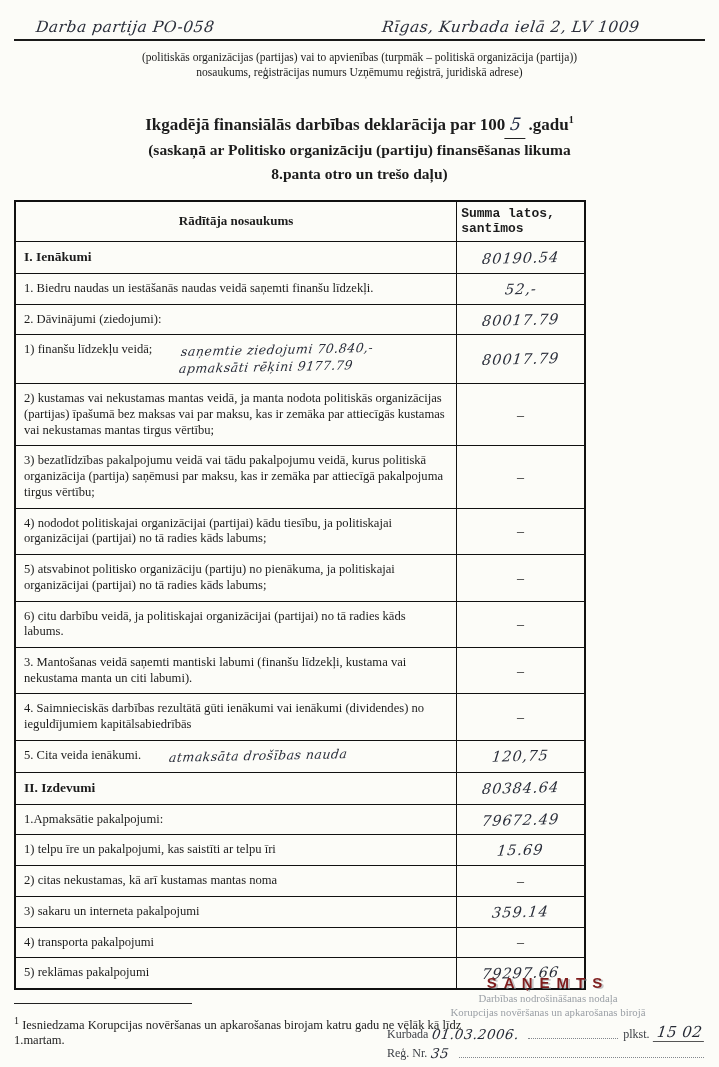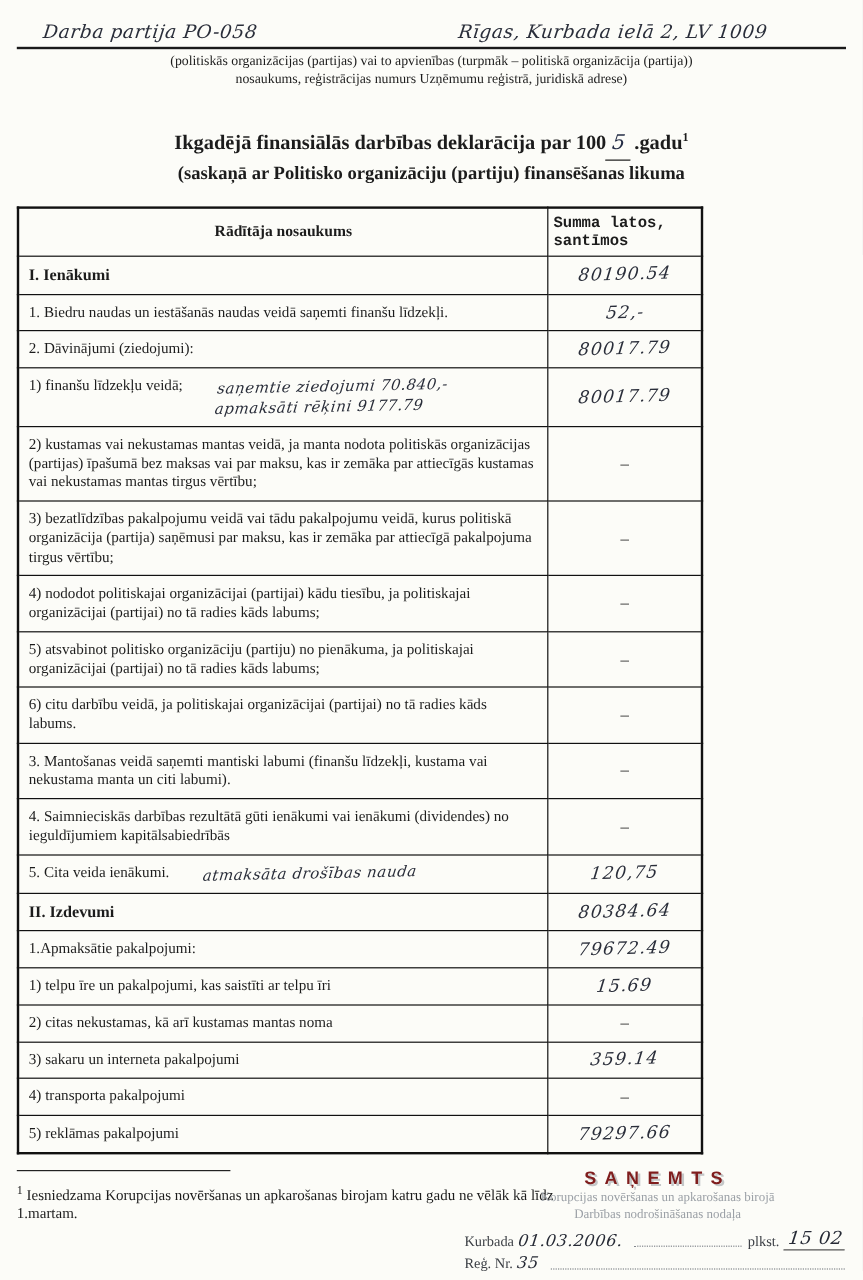--- a/index.html
+++ b/index.html
@@ -31,21 +31,21 @@
     display:flex;justify-content:space-between;align-items:flex-end;
     border-bottom:2px solid #1a1a1a;
     padding:0 66px 3px 22px;
     height:26px;
     font-size:15.5px;
   }
   .caption{
     text-align:center;
     font-size:11.5px;
     line-height:1.3;
-    margin-top:3px;
+    margin-top:9px;
   }
   .title-block{
     text-align:center;
     font-weight:bold;
     margin-top:32px;
     line-height:1.5;
   }
   .title-line{font-size:17px;}
   .subtitle{font-size:15.5px;}
   .year-hw{
@@ -158,20 +158,21 @@
   <div class="caption">
     <div>(politiskās organizācijas (partijas) vai to apvienības (turpmāk – politiskā organizācija (partija))</div>
     <div>nosaukums, reģistrācijas numurs Uzņēmumu reģistrā, juridiskā adrese)</div>
   </div>
 
   <div class="title-block">
     <div class="title-line">
       <span>Ikgadējā finansiālās darbības deklarācija par 100</span><span class="hw year-hw">5</span><span>.gadu</span><sup>1</sup>
     </div>
     <div class="subtitle">(saskaņā ar Politisko organizāciju (partiju) finansēšanas likuma</div>
+    <div class="subtitle">8.panta otro un trešo daļu)</div>
   </div>
 
   <table class="decl-table">
     <thead>
       <tr>
         <th class="c1">Rādītāja nosaukums</th>
         <th class="c2">
           <div>Summa latos,</div>
           <div>santīmos</div>
         </th>
@@ -414,22 +415,22 @@
   </table>
 
   <div class="footnote-rule"></div>
   <div class="footnote">
     <sup>1</sup>
     <span>Iesniedzama Korupcijas novēršanas un apkarošanas birojam katru gadu ne vēlāk kā līdz 1.martam.</span>
   </div>
 
   <div class="stamp">
     <div class="stamp-title">SAŅEMTS</div>
+    <div class="stamp-sub">Darbības nodrošināšanas nodaļa</div>
     <div class="stamp-sub">Korupcijas novēršanas un apkarošanas birojā</div>
-    <div class="stamp-sub">Darbības nodrošināšanas nodaļa</div>
     <div class="stamp-row">
       <span class="stamp-label">Kurbada</span>
       <span class="hw stamp-hw">01.03.2006.</span>
       <span class="dots"></span>
       <span class="stamp-label">plkst.</span>
       <span class="hw stamp-hw stamp-time">15 02</span>
     </div>
     <div class="stamp-row">
       <span class="stamp-label">Reģ. Nr.</span>
       <span class="hw stamp-hw">35</span>

